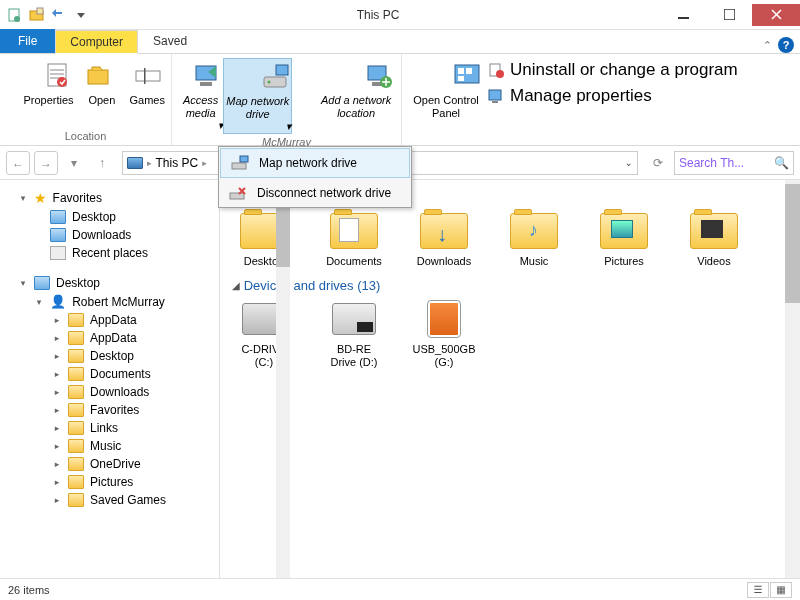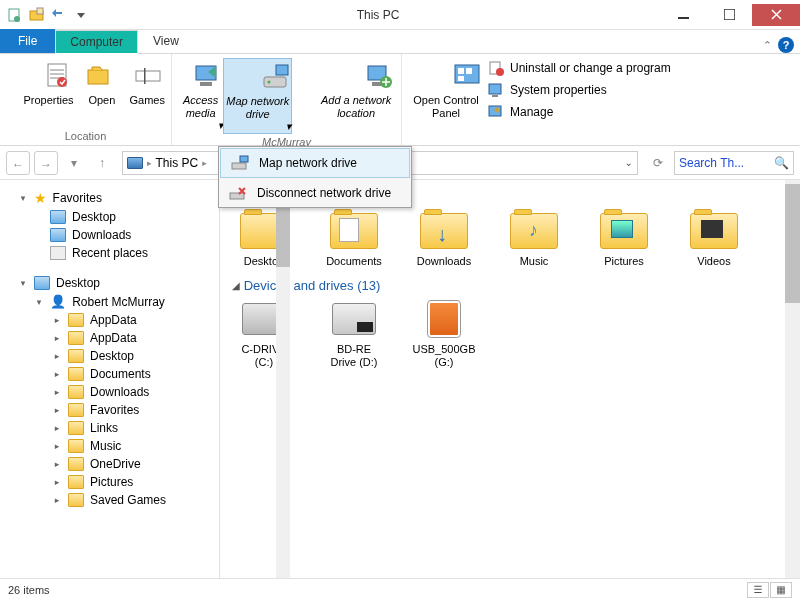--- a/index.html
+++ b/index.html
@@ -11,44 +11,44 @@
 .titlebar .qat .qbtn { width: 22px; height: 22px; display: flex; align-items: center; justify-content: center; }
 .titlebar .title { flex: 1; text-align: center; font-size: 12px; color: #333; }
 .titlebar .winbtns { display: flex; }
 .titlebar .winbtn { width: 46px; height: 22px; display: flex; align-items: center; justify-content: center; font-size: 13px; }
 .titlebar .winbtn.close { background: #c75050; color: #fff; width: 48px; height: 22px; }
 
 
 .ribbon-tabs { height: 24px; display: flex; align-items: flex-end; border-bottom: 1px solid #d9d9d9; position: relative; }
 .filetab { background: #1979ca; color: #fff; padding: 4px 18px; font-size: 12px; height: 24px; display: flex; align-items: center; }
 .rtab { padding: 4px 14px; font-size: 12px; color: #333; height: 24px; display: flex; align-items: center; border: 1px solid transparent; }
-.rtab.active { background: #14b8a6; border: 1px solid #d9d9d9; border-bottom-color: #fff; position: relative; top: 1px; }
+.rtab.active { background: #fde047; border: 1px solid #d9d9d9; border-bottom-color: #fff; position: relative; top: 1px; }
 .ribbon-tabs .collapse { margin-left: auto; padding: 0 6px; color: #777; font-size: 11px; display:flex; align-items:center; gap:6px;}
 .help-circle { width: 16px; height: 16px; border-radius: 50%; background: #0a63b8; color: #fff; display: inline-flex; align-items: center; justify-content: center; font-size: 11px; font-weight: bold; }
 
 
 .ribbon { height: 92px; background: #fff; border-bottom: 1px solid #d9d9d9; display: flex; }
 .rgroup { border-right: 1px solid #e5e5e5; display: flex; flex-direction: column; align-items: stretch; height: 100%; }
 .rgroup .rcontrols { flex: 1; display: flex; align-items: flex-start; padding: 4px 6px 0 6px; }
 .rgroup .rlabel { text-align: center; font-size: 11px; color: #6a6a6a; padding: 2px 0 3px; }
 .rbtn-lg { display: flex; flex-direction: column; align-items: flex-end; width: 68px; padding-top: 2px; text-align: center; line-height: 1.15; font-size: 11px; }
 .rbtn-lg.highlight { background: #cde6f7; border: 1px solid #92c0e0; }
 .rbtn-lg .ico { width: 32px; height: 32px; display: flex; align-items: center; justify-content: center; margin-bottom: 2px; }
 .rbtn-sm-col { display: flex; flex-direction: column; gap: 2px; }
-.rbtn-sm { display: flex; align-items: center; gap: 6px; font-size: 12px; padding: 2px 4px; white-space: nowrap; }
+.rbtn-sm { display: flex; align-items: center; gap: 6px; font-size: 17px; padding: 2px 4px; white-space: nowrap; }
 .rbtn-sm .ico { width: 16px; height: 16px; display: flex; }
 
 
 .navbar { height: 34px; border-bottom: 1px solid #e0e0e0; display: flex; align-items: center; padding: 0 6px; gap: 4px; }
 .navbtn { width: 24px; height: 24px; border: 1px solid #ccc; border-radius: 3px; display: flex; align-items: center; justify-content: center; color: #888; font-size: 12px; }
 .navbtn.flat { border: none; }
 .breadcrumb { flex: 1; height: 24px; border: 1px solid #ccc; display: flex; align-items: center; padding: 0 4px; gap: 4px; font-size: 12px; margin: 0 4px; }
 .breadcrumb .crumb { display: flex; align-items: center; gap: 4px; }
 .breadcrumb .sep { color: #888; font-size: 9px; }
-.searchbox { width: 120px; height: 24px; border: 1px solid #ccc; display: flex; align-items: center; padding: 0 4px; color: #1d4ed8; font-size: 12px; }
+.searchbox { width: 120px; height: 24px; border: 1px solid #ccc; display: flex; align-items: center; padding: 0 4px; color: #8b5cf6; font-size: 12px; }
 .searchbox .sicon { margin-left: auto; }
 
 
 .main { display: flex; height: calc(600px - 30px - 24px - 92px - 34px - 22px); }
 .sidebar { width: 220px; border-right: 1px solid #e0e0e0; padding: 8px 0; overflow: hidden; font-size: 12px; }
 .tree-item { display: flex; align-items: center; gap: 6px; padding: 2px 0 2px 18px; white-space: nowrap; }
 .tree-item .exp { width: 10px; font-size: 9px; color: #666; display: inline-block; text-align: center; }
 .tree-item.depth1 { padding-left: 34px; }
 .tree-item.depth2 { padding-left: 52px; }
 .folder-gold { width: 16px; height: 14px; background: linear-gradient(#ffe9a8,#f6c54a); border: 1px solid #d9a629; border-radius: 1px; display: inline-block; }
@@ -129,21 +129,21 @@
         <svg width="11" height="11">
           <path d="M1 1 L10 10 M10 1 L1 10" stroke="#fff" stroke-width="1.5"></path>
         </svg>
       </div>
   </div>
 </div>
 
 <div class="ribbon-tabs">
   <div class="filetab">File</div>
   <div class="rtab active">Computer</div>
-  <div class="rtab">View</div>
+  <div class="rtab">Saved</div>
   <div class="collapse">
     <span>⌃</span>
     <span class="help-circle">?</span>
   </div>
 </div>
 
 <div class="ribbon">
   <div class="rgroup" style="width:172px;">
     <div class="rcontrols">
       <div class="rbtn-lg">
@@ -239,30 +239,21 @@
             </div>
             <span>Uninstall or change a program</span>
           </div>
         <div class="rbtn-sm">
             <div class="ico">
               <svg width="16" height="16">
                 <rect x="1" y="2" width="12" height="10" fill="#6bb0e8" stroke="#2d5c8f"></rect>
                 <rect x="4" y="13" width="6" height="2" fill="#888"></rect>
               </svg>
             </div>
-            <span>System properties</span>
-          </div>
-        <div class="rbtn-sm">
-            <div class="ico">
-              <svg width="16" height="16">
-                <rect x="1" y="2" width="12" height="10" fill="#6bb0e8" stroke="#2d5c8f"></rect>
-                <path d="M6 6 l3 -3 l3 3 l-3 3 z" fill="#c7a03c"></path>
-              </svg>
-            </div>
-            <span>Manage</span>
+            <span>Manage properties</span>
           </div>
       </div>
     </div>
   </div>
 </div>
 
 <div class="dropdown">
   <div class="ditem">
     <div class="dico">
         <svg width="18" height="16">

